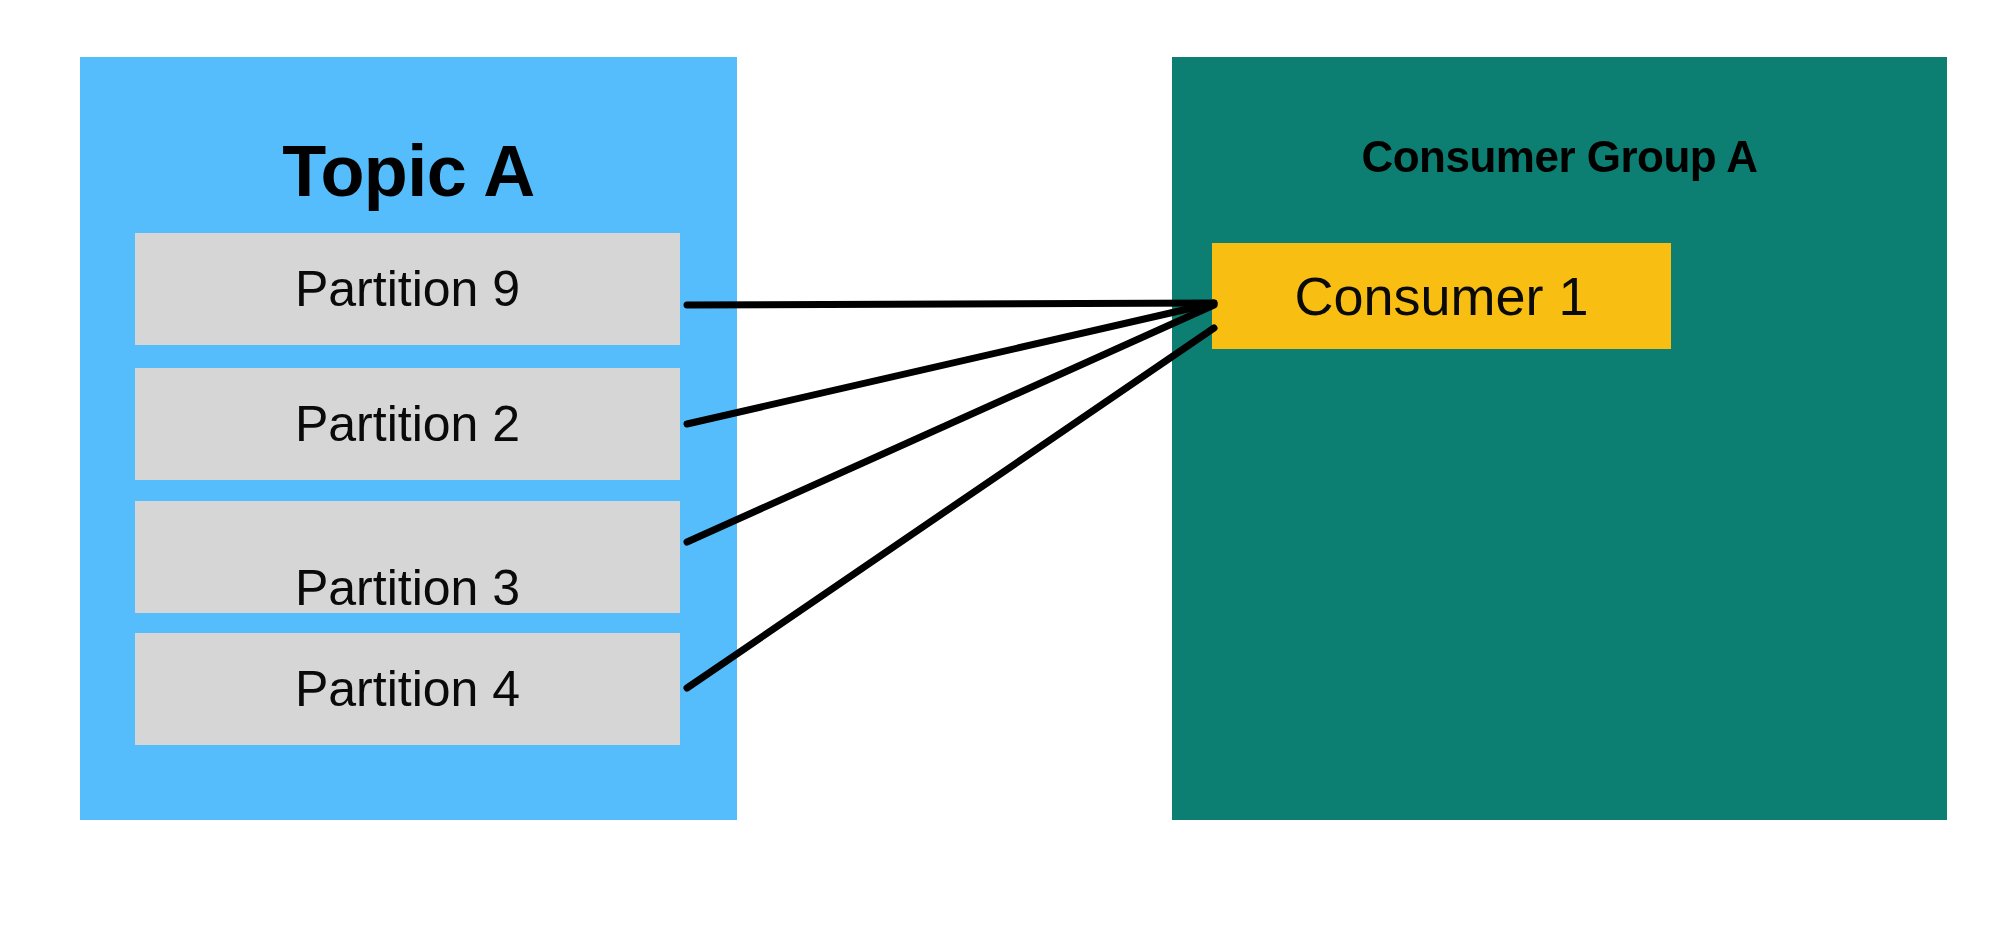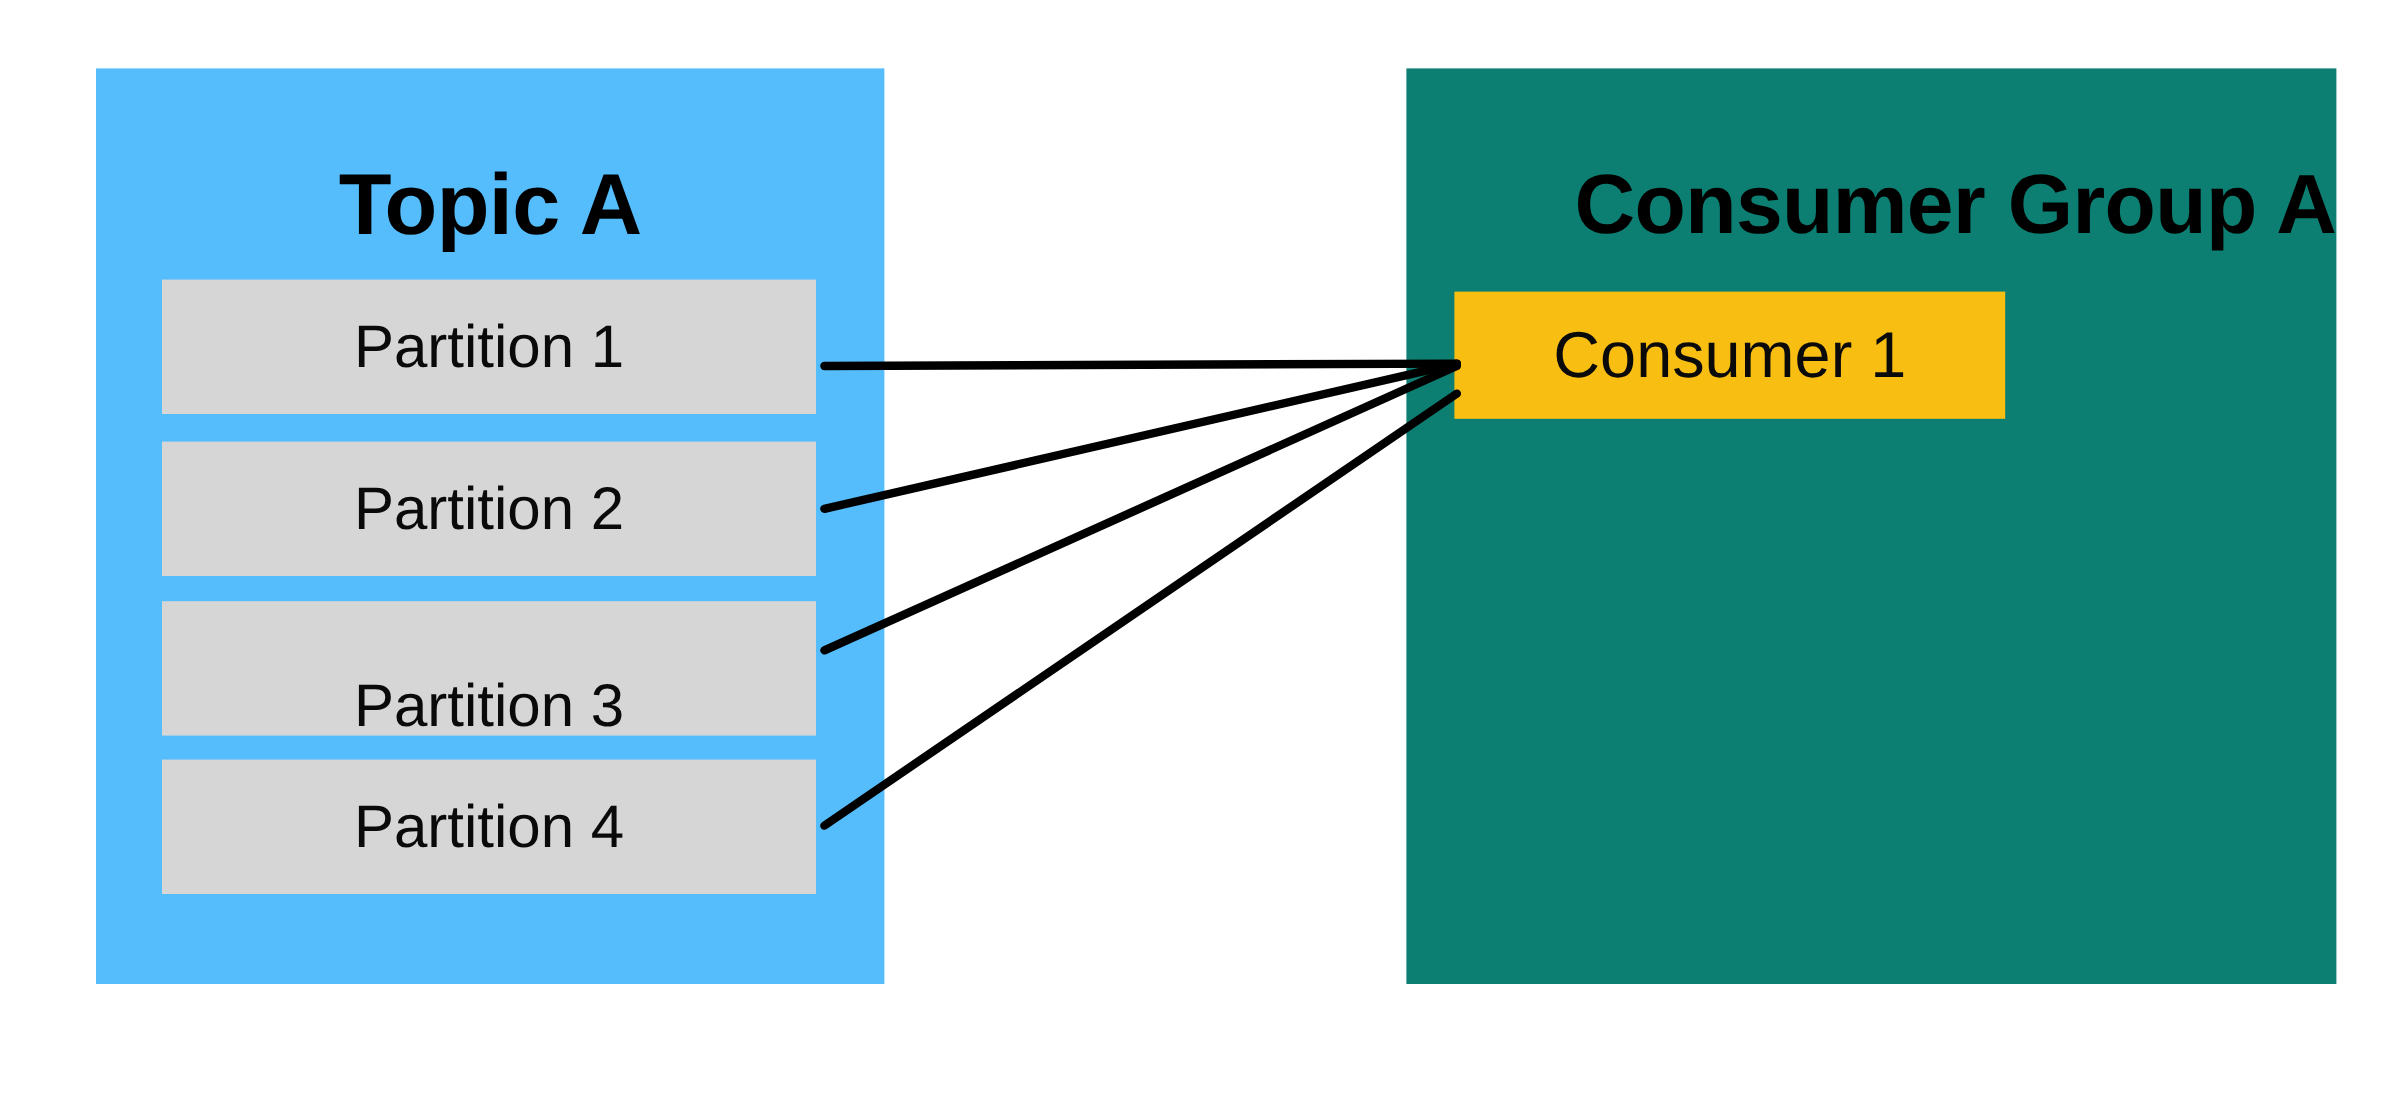--- a/index.html
+++ b/index.html
@@ -50,23 +50,22 @@
     line-height: 1;
     white-space: nowrap;
   }
   #topic-panel .panel-title {
     top: 78px;
     font-size: 72px;
     letter-spacing: -0.5px;
   }
   #group-panel .panel-title {
     top: 78px;
-    font-size: 70px;
+    font-size: 44px;
     letter-spacing: -0.5px;
-    text-align: right;
   }
 
   
   .partition-box {
     position: absolute;
     left: 55px;
     width: 545px;
     height: 112px;
     background: #d6d6d6;
     box-sizing: border-box;
@@ -119,21 +118,21 @@
 </style>
 </head>
 <body>
 
 <div id="canvas">
 
   <div class="panel" id="topic-panel">
     <div class="panel-title">Topic A</div>
 
     <div class="partition-box p0">
-      <span class="partition-label">Partition 1</span>
+      <span class="partition-label">Partition 9</span>
     </div>
 
     <div class="partition-box p1">
       <span class="partition-label">Partition 2</span>
     </div>
 
     <div class="partition-box p2">
       <span class="partition-label">Partition 3</span>
     </div>
 

